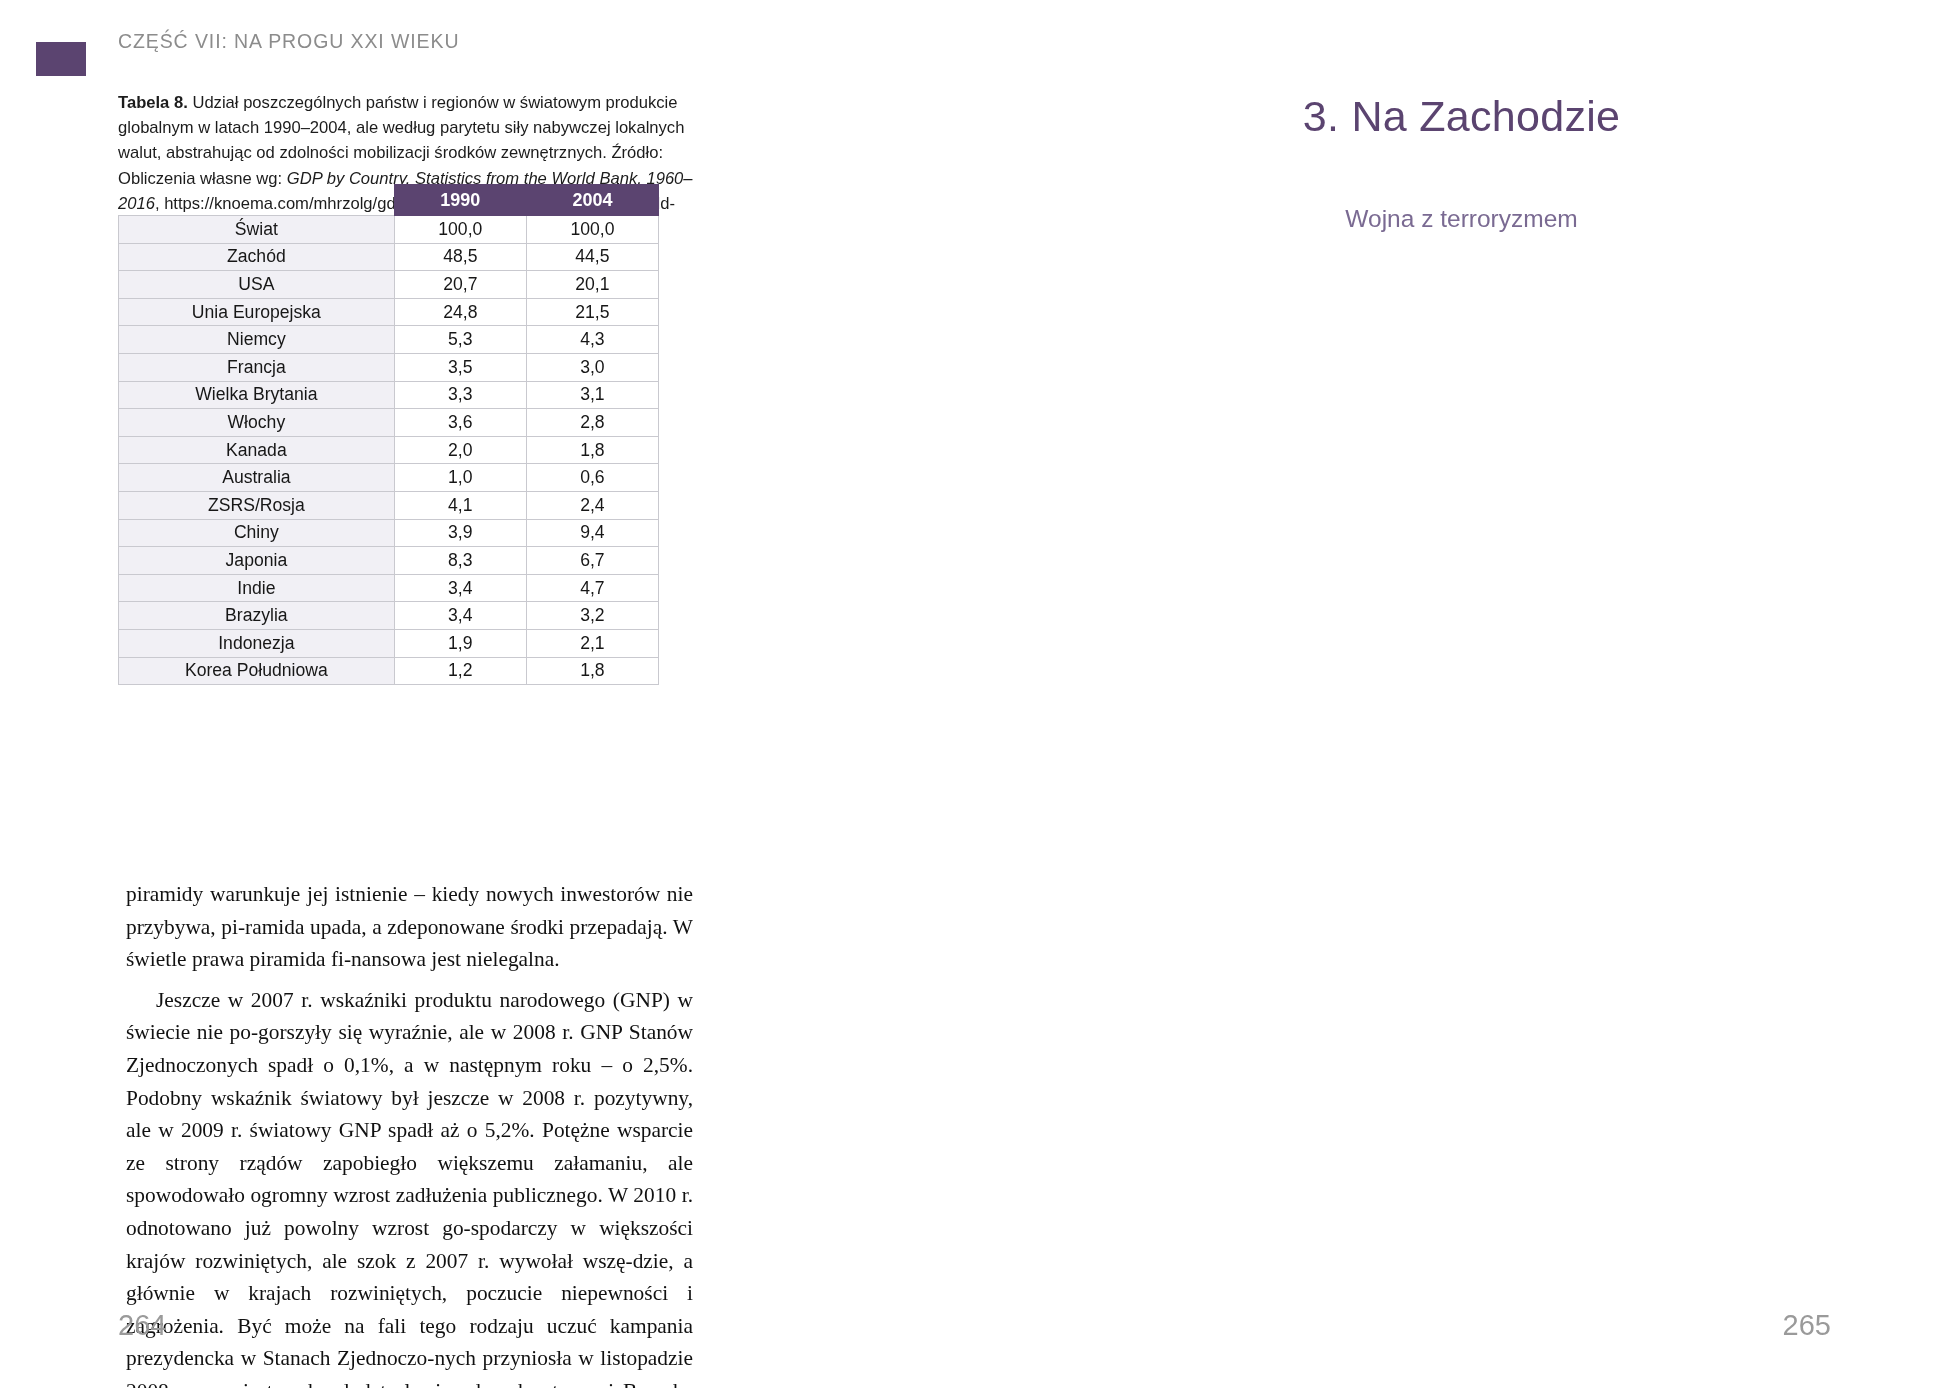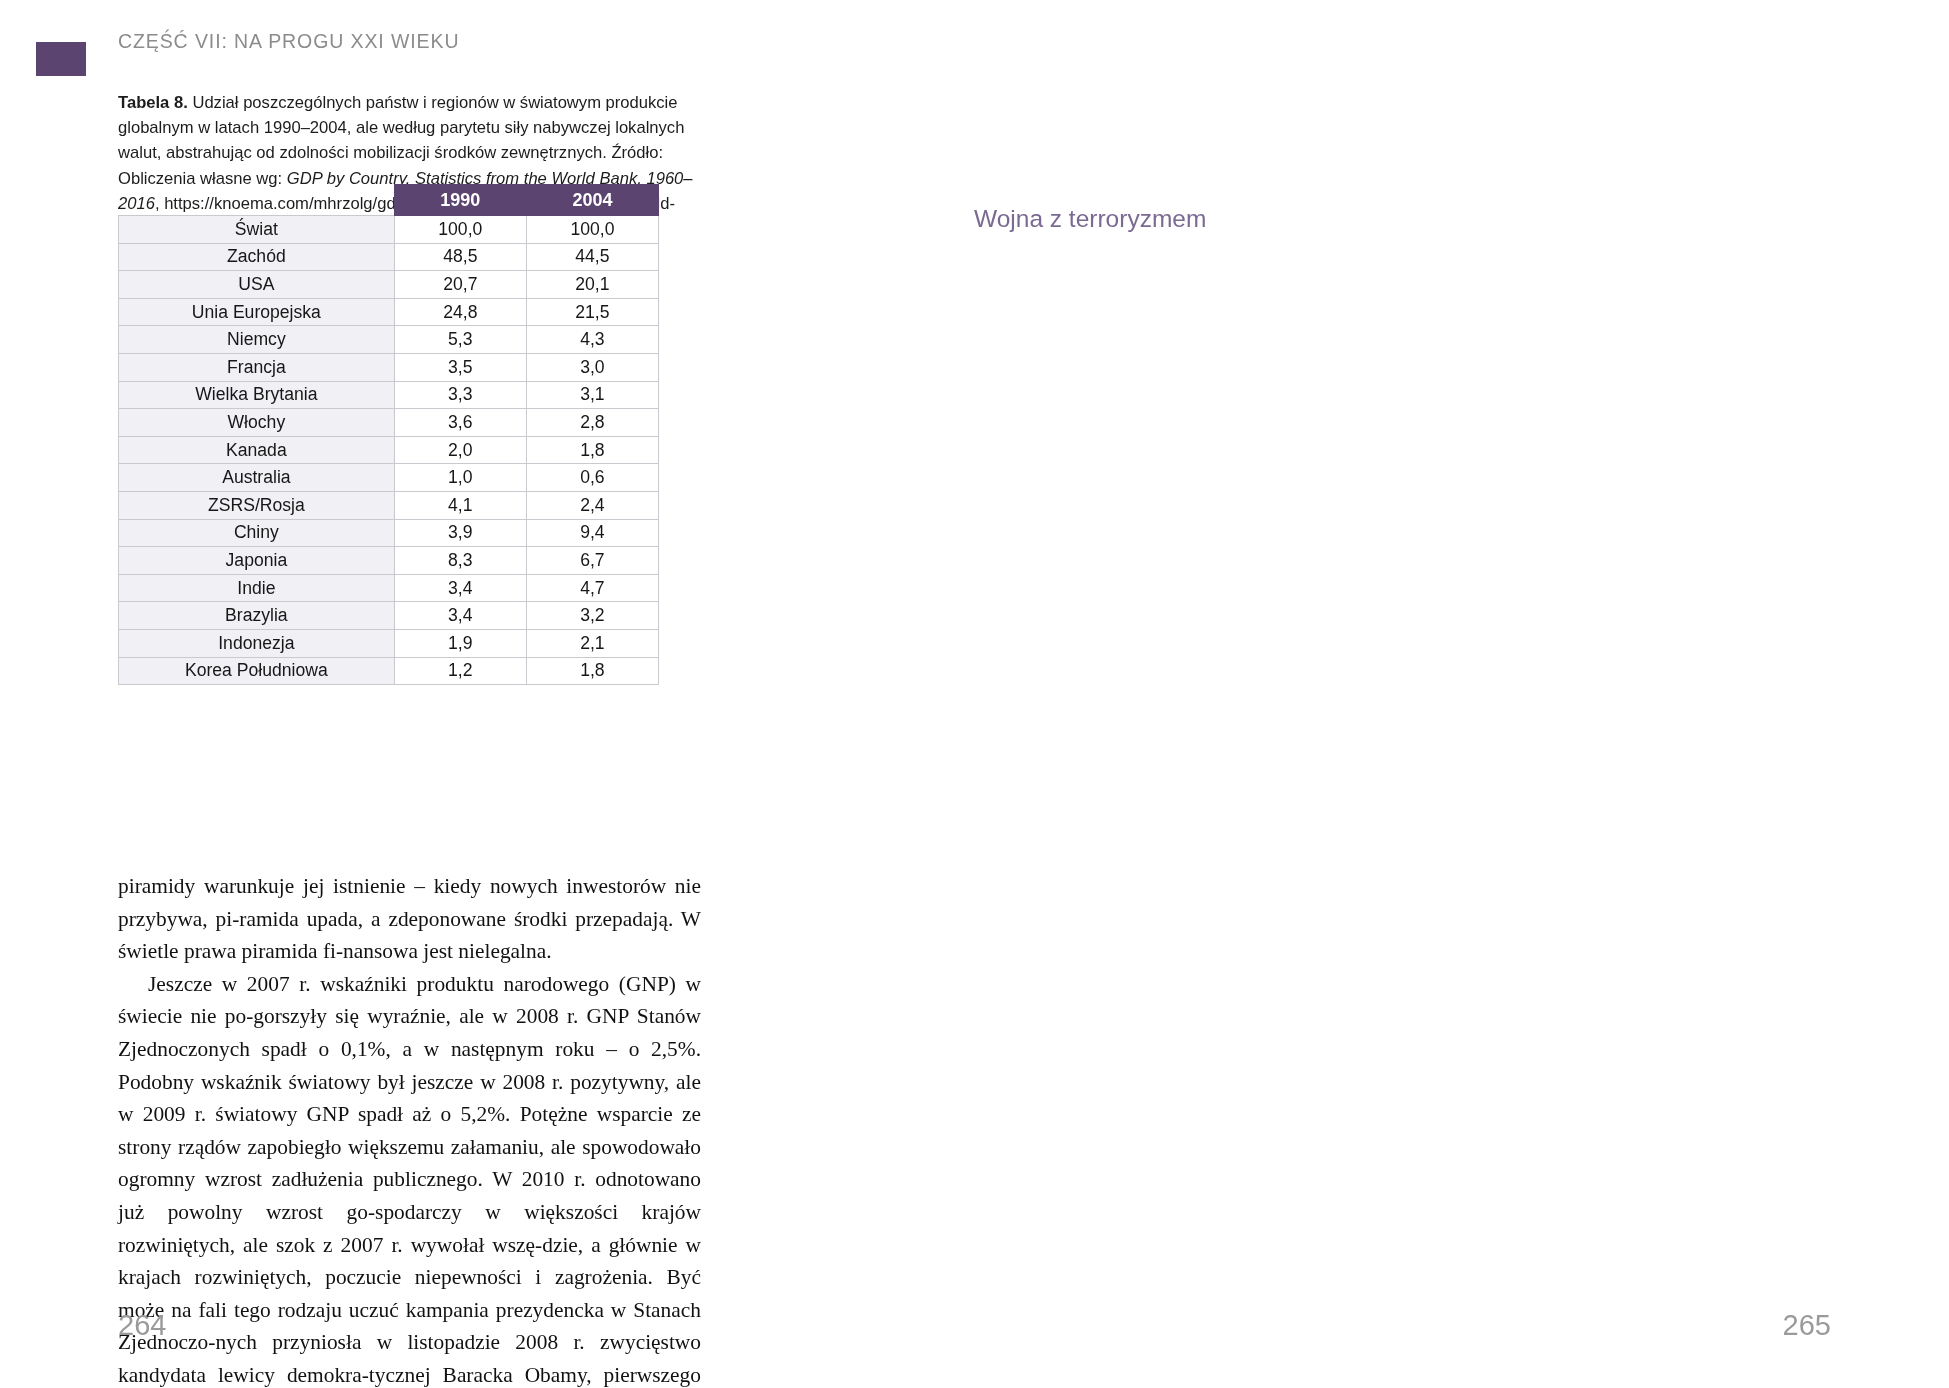--- a/index.html
+++ b/index.html
@@ -114,21 +114,21 @@
     left: 118px;
     width: 580px;
     font-family: "Liberation Serif", serif;
     font-size: 21.4px;
     line-height: 32.6px;
     text-align: justify;
     color: #111111;
     hyphens: manual;
   }
   .body-col.left-lower { top: 870px; width: 583px; }
-  .body-col p { margin: 0; }
+  .body-col p { margin: 8px; }
   .body-col p.indent { text-indent: 30px; }
 
   
   .folio {
     position: absolute;
     bottom: 46px;
     font-family: "Liberation Sans", sans-serif;
     font-size: 29px;
     color: #9a9a9a;
   }
@@ -146,21 +146,21 @@
     font-weight: 400;
     font-size: 43px;
     color: #5b4470;
     letter-spacing: 0.3px;
   }
   .section-subtitle {
     position: absolute;
     left: 0;
     right: 0;
     top: 205px;
-    text-align: left;
+    text-align: center;
     font-family: "Liberation Sans", sans-serif;
     font-size: 24.5px;
     color: #7a6a92;
   }
 </style>
 </head>
 <body>
 
 <div class="spread">
 
@@ -278,19 +278,20 @@
     <div class="body-col left-lower">
       <p>piramidy warunkuje jej istnienie – kiedy nowych inwestorów nie przybywa, pi-ramida upada, a zdeponowane środki przepadają. W świetle prawa piramida fi-nansowa jest nielegalna.</p>
       <p class="indent">Jeszcze w 2007 r. wskaźniki produktu narodowego (GNP) w świecie nie po-gorszyły się wyraźnie, ale w 2008 r. GNP Stanów Zjednoczonych spadł o 0,1%, a w następnym roku – o 2,5%. Podobny wskaźnik światowy był jeszcze w 2008 r. pozytywny, ale w 2009 r. światowy GNP spadł aż o 5,2%. Potężne wsparcie ze strony rządów zapobiegło większemu załamaniu, ale spowodowało ogromny wzrost zadłużenia publicznego. W 2010 r. odnotowano już powolny wzrost go-spodarczy w większości krajów rozwiniętych, ale szok z 2007 r. wywołał wszę-dzie, a głównie w krajach rozwiniętych, poczucie niepewności i zagrożenia. Być może na fali tego rodzaju uczuć kampania prezydencka w Stanach Zjednoczo-nych przyniosła w listopadzie 2008 r. zwycięstwo kandydata lewicy demokra-tycznej Baracka Obamy, pierwszego ciemnoskórego prezydenta w historii USA.</p>
     </div>
 
     <div class="folio folio-left">264</div>
   </div>
 
   <div class="page page-right">
 
+    <div class="chapter-title">3. Na Zachodzie</div>
 
     <div class="section-subtitle">Wojna z terroryzmem</div>
 
     <div class="folio folio-right">265</div>
   </div>
 
 </div>
 
 </body></html>

